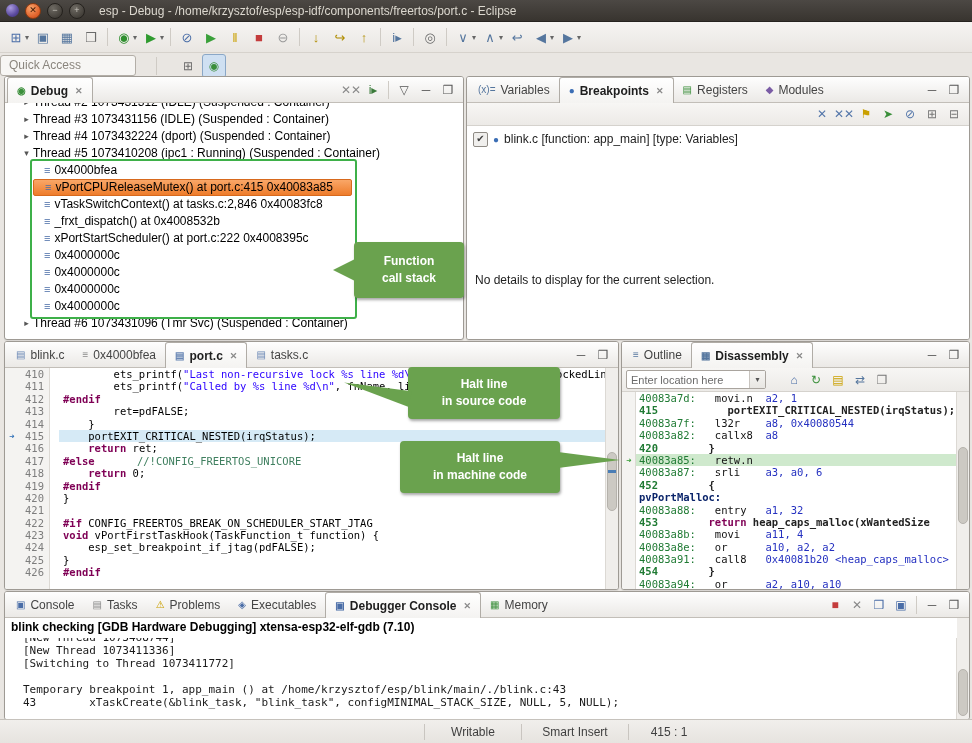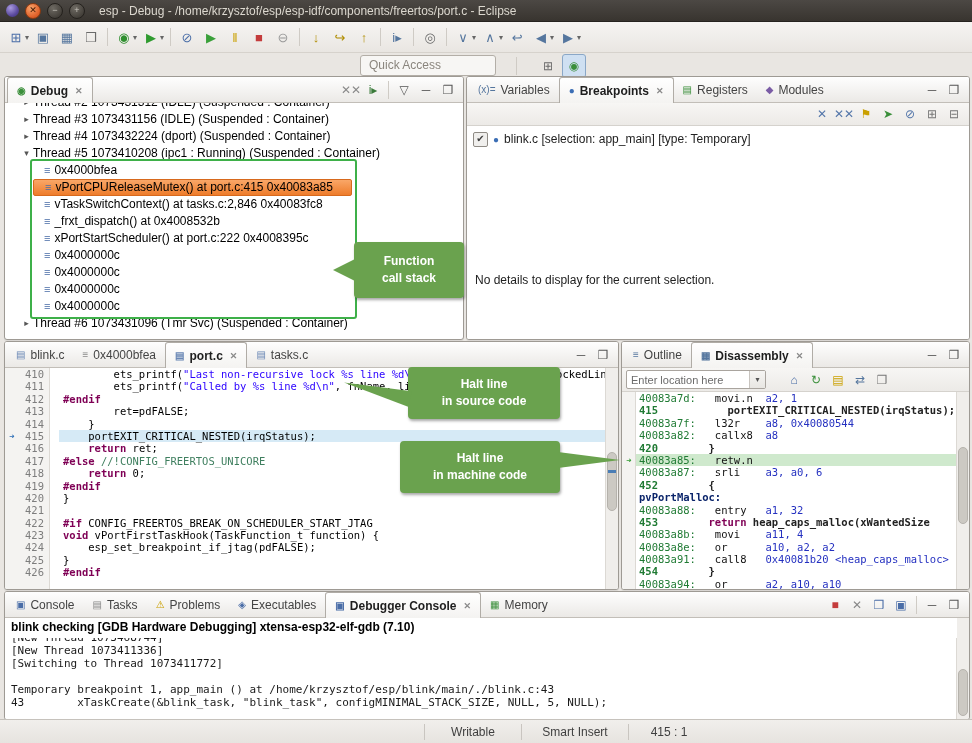--- a/index.html
+++ b/index.html
@@ -10,21 +10,21 @@
   .winbtn{width:14px;height:14px;border-radius:50%;font-size:9px;line-height:13px;text-align:center;flex:none;}
   .wb-close{background:radial-gradient(circle at 35% 30%,#f8a46b,#e0622b 65%,#b34c1c);border:1px solid #8c3a10;color:#3d1a05;}
   .wb-min,.wb-max{background:radial-gradient(circle at 35% 30%,#6e6a63,#48443e 65%,#312e29);border:1px solid #24211d;color:#c9c5bd;}
   .title-text{color:#dcd8cf;font-size:12px;margin-left:8px;white-space:nowrap;overflow:hidden;}
   
   .toolbar{height:30px;background:linear-gradient(#f6f4f2,#e9e6e2);border-bottom:1px solid #d6d2cc;display:flex;align-items:center;padding:0 4px;}
   .icon-btn{display:inline-flex;align-items:center;justify-content:center;width:22px;height:22px;font-size:12px;border-radius:3px;cursor:default;flex:none;}
   .toolbar .icon-btn{width:24px;height:24px;font-size:13px;}
   .dd-arrow{font-size:8px;color:#666;margin:0 2px 0 -3px;flex:none;}
   .tb-sep{width:1px;height:18px;background:#cfcbc5;margin:0 4px;flex:none;}
-  .toolbar2{height:25px;display:flex;align-items:center;justify-content:center;padding:0 26px 0 0;gap:16px;}
+  .toolbar2{height:25px;display:flex;align-items:center;justify-content:flex-start;padding:0 26px 0 0;gap:16px;}
   .quick-access{width:118px;height:19px;border:1px solid #b3aea7;border-radius:3px;background:#f7f6f4;color:#8a857d;font-size:12px;line-height:19px;padding:0 8px;}
   .persp-group{display:flex;align-items:center;gap:3px;}
   .toolbar2 .icon-btn.active{background:#cfe0f2;border:1px solid #8aa7c7;}
   
   .view{position:absolute;background:#fff;border:1px solid #9e9a94;border-radius:3px;overflow:hidden;box-shadow:0 1px 1px rgba(0,0,0,.08);}
   .vtabs{position:absolute;top:0;left:0;right:0;height:25px;background:linear-gradient(#fefefe,#ebe9e6);border-bottom:1px solid #c2beb8;display:flex;justify-content:space-between;}
   .vtabs-left{display:flex;padding-left:2px;}
   .vtab{display:flex;align-items:center;gap:5px;padding:0 9px;font-size:12px;color:#444;white-space:nowrap;}
   .vtab.active{background:linear-gradient(#ffffff,#f4f3f1);border:1px solid #b0aca6;border-bottom:none;border-radius:3px 3px 0 0;font-weight:bold;color:#1e1e1e;margin-bottom:-1px;}
   .tab-icon{font-size:10px;flex:none;}
@@ -55,21 +55,21 @@
   
   .editor-body{position:absolute;top:26px;left:0;right:12px;bottom:0;overflow:hidden;background:linear-gradient(90deg,#f4f3f1 0,#f4f3f1 44px,#dcd9d4 44px,#dcd9d4 45px,#ffffff 45px);}
   .eline{display:flex;height:12.4px;font:10.5px/12.4px "DejaVu Sans Mono",monospace;white-space:pre;}
   .eruler{width:14px;flex:none;color:#2a6db5;font-size:9px;line-height:12px;text-align:center;}
   .enum{width:25px;flex:none;color:#7d7d7d;text-align:right;padding-right:15px;}
   .ecode{flex:1;padding-left:4px;}
   .eline.current .ecode{background:#d6eaf6;}
   .tok-p{color:#000;}
   .tok-k{color:#7f0055;font-weight:bold;}
   .tok-s{color:#2a00ff;}
-  .tok-c{color:#3f7f5f;}
+  .tok-c{color:#3f7f5f;margin-left:36px;}
   
   .loc-bar{position:absolute;top:26px;left:0;right:0;height:23px;background:linear-gradient(#f7f6f4,#eceae7);border-bottom:1px solid #d5d2cd;display:flex;align-items:center;padding:0 4px;gap:17px;}
   .loc-combo{display:flex;align-items:center;width:138px;height:17px;border:1px solid #a9a49e;background:#fff;border-radius:2px;overflow:hidden;flex:none;}
   .loc-text{flex:1;font-size:11px;color:#6b6b6b;padding:0 4px;white-space:nowrap;overflow:hidden;}
   .loc-dd{width:15px;height:100%;display:flex;align-items:center;justify-content:center;font-size:8px;color:#555;border-left:1px solid #c8c4bf;background:linear-gradient(#f6f5f3,#e8e6e2);flex:none;}
   .disasm-body{position:absolute;top:50px;left:0;right:12px;bottom:0;overflow:hidden;background:linear-gradient(90deg,#f4f3f1 0,#f4f3f1 13px,#dcd9d4 13px,#dcd9d4 14px,#ffffff 14px);}
   .dline{display:flex;height:12.4px;font:10.5px/12.4px "DejaVu Sans Mono",monospace;white-space:pre;}
   .druler{width:14px;flex:none;color:#2f9b2f;font-size:9px;line-height:12px;text-align:center;}
   .dcode{flex:1;padding-left:3px;}
   .dline.current .dcode{background:#cfe9cd;}
@@ -78,21 +78,21 @@
   .d-ops{color:#2430c0;}
   .d-src{color:#1f7a33;font-weight:bold;}
   .d-code{color:#222;font-weight:bold;}
   .d-label{color:#0a246a;font-weight:bold;}
   .d-kw{color:#7f0055;font-weight:bold;}
   
   .console-body{position:absolute;top:26px;left:0;right:12px;bottom:0;overflow:hidden;background:#fff;}
   .console-header{position:absolute;top:0;left:0;right:0;height:18px;font-weight:bold;font-size:12px;padding:2px 6px 0;white-space:nowrap;background:#fff;z-index:2;}
   .console-clip{position:absolute;top:18px;left:0;right:0;bottom:0;overflow:hidden;}
   .console-lines{margin-top:-5px;}
-  .cline{height:13px;font:11px/13px "DejaVu Sans Mono",monospace;white-space:pre;padding-left:6px;color:#1a1a1a;}
+  .cline{height:13px;font:11px/13px "DejaVu Sans Mono",monospace;white-space:pre;padding-left:18px;color:#1a1a1a;}
   
   .sbar{position:absolute;right:0;width:12px;background:#f0eeeb;border-left:1px solid #dcd9d4;}
   .editor-view .sbar{top:26px;bottom:0;}
   .disasm-view .sbar{top:50px;bottom:0;}
   .console-view .sbar{top:26px;bottom:0;}
   .thumb{position:absolute;left:1px;right:1px;background:#ccc9c3;border:1px solid #b5b2ac;border-radius:5px;}
   .sb-mark{position:absolute;left:2px;right:2px;height:3px;background:#4a7db5;top:46%;}
   
   .statusbar{position:absolute;left:0;top:719px;width:972px;height:24px;background:linear-gradient(#f1efec,#e6e3df);border-top:1px solid #c6c2bc;display:flex;align-items:center;font-size:12px;color:#3f3f3f;box-sizing:border-box;}
   .sb-spacer{width:424px;flex:none;}
@@ -281,21 +281,21 @@
         <span class="icon-btn" style="color: rgb(202, 160, 0);">⚑</span>
         <span class="icon-btn" style="color: rgb(58, 143, 58);">➤</span>
         <span class="icon-btn" style="color: rgb(85, 119, 170);">⊘</span>
         <span class="icon-btn" style="color: rgb(119, 119, 119);">⊞</span>
         <span class="icon-btn" style="color: rgb(119, 119, 119);">⊟</span>
       </div>
     <div class="bp-content">
       <div class="bp-row">
         <span class="bp-check">✔</span>
         <span class="bp-icon">●</span>
-        <span>blink.c [selection: app_main] [type: Temporary]</span>
+        <span>blink.c [function: app_main] [type: Variables]</span>
       </div>
       <div class="bp-details">No details to display for the current selection.</div>
     </div>
   </div>
 
   <div class="view editor-view">
     <div class="vtabs">
       <div class="vtabs-left">
           <div class="vtab">
             <span class="tab-icon" style="color: rgb(106, 135, 181);">▤</span>

